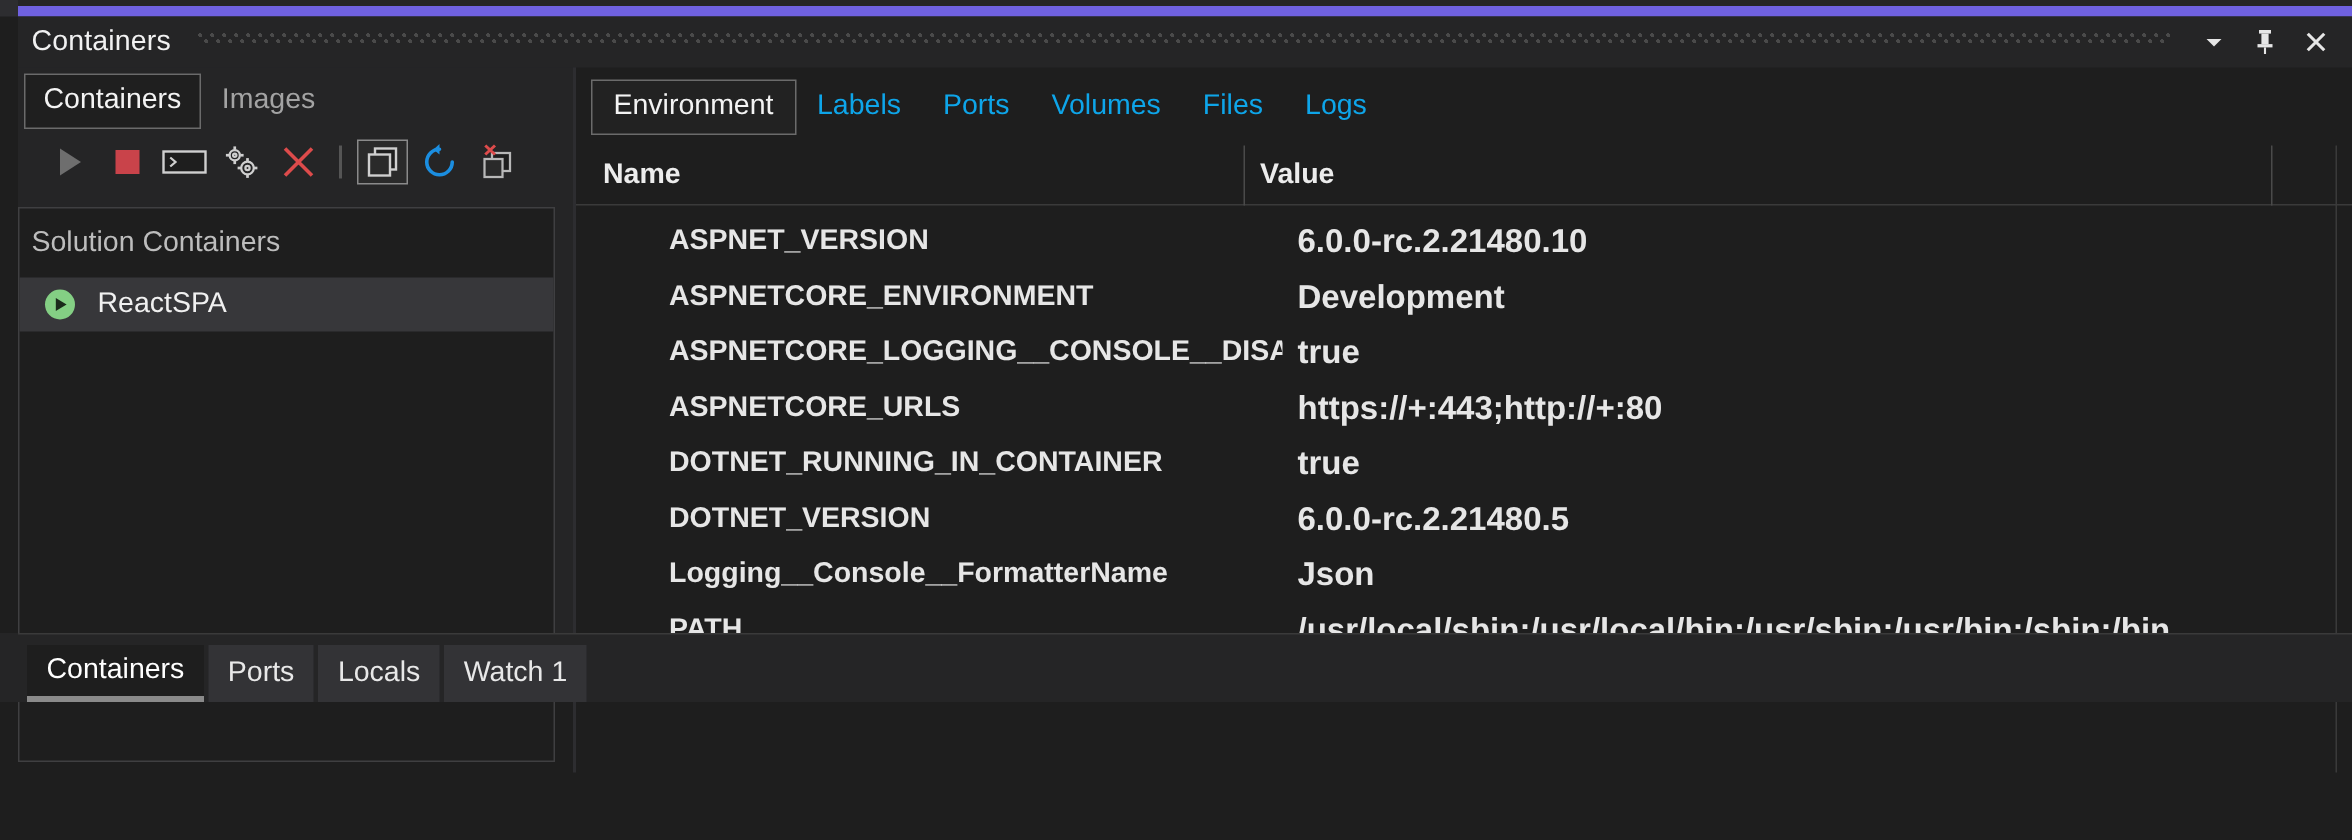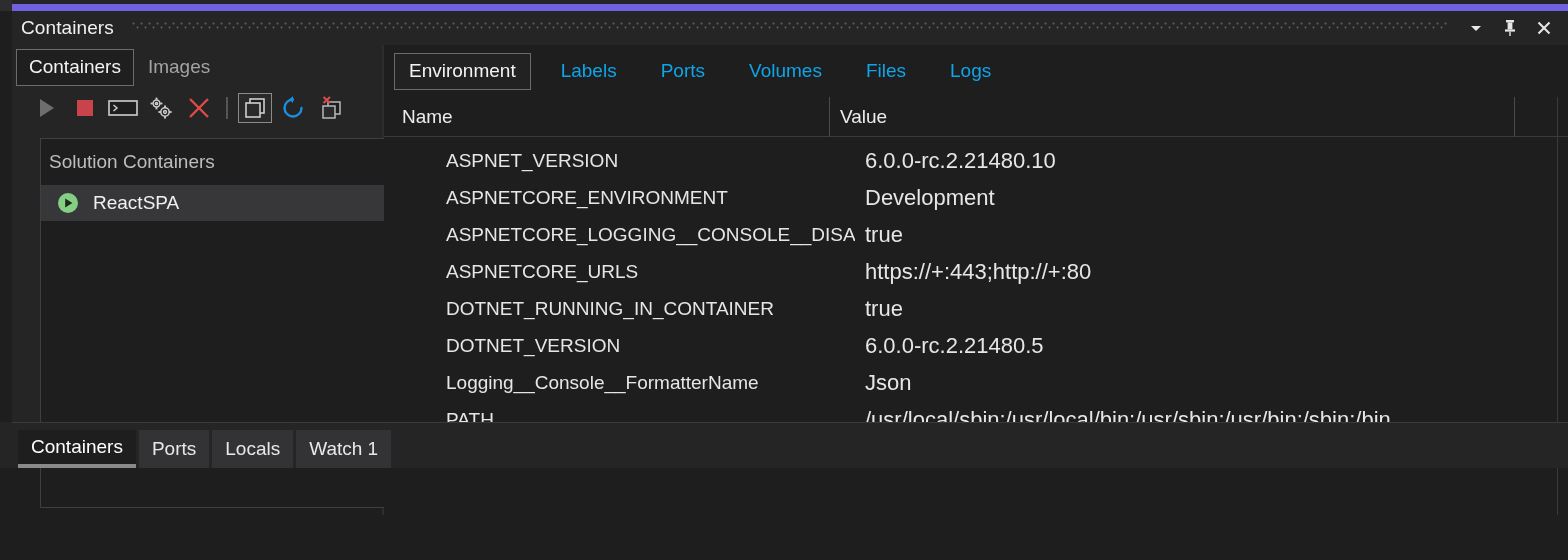--- a/index.html
+++ b/index.html
@@ -79,50 +79,50 @@
   .toolbar {
     display: flex; align-items: center; height: 36px; padding-left: 16px; gap: 0px;
   }
   .tool {
     width: 38px; height: 32px; display: flex; align-items: center; justify-content: center;
   }
   .tool.boxed { border: 1px solid #8a8a8a; background: #2a2a2a; width: 34px; height: 30px; margin: 0 2px; }
   .tool-sep { width: 2px; height: 22px; background: #555; margin: 0 8px; }
 
   .tree {
-    position: absolute; left: 28px; top: 93px;
+    position: absolute; left: 0; top: 93px;
     width: 358px; height: 370px;
     border: 1px solid #3f3f41; background: #1e1e1e;
   }
   .tree-header {
     height: 46px; display: flex; align-items: center; padding-left: 8px;
     color: #bdbdbd; font-size: 19px;
   }
   .tree-row {
     height: 36px; display: flex; align-items: center; padding-left: 16px;
     background: #37373a; color: #f0f0f0; font-size: 19px; gap: 14px;
   }
   .run-dot { width: 22px; height: 22px; flex: 0 0 22px; }
 
   .split-border {
     width: 2px; background: #2d2d30; margin-left: 2px;
   }
 
   
   .rightpane { flex: 1; position: relative; background: #1e1e1e; }
   .detail-tabs {
-    display: flex; align-items: center; height: 52px; padding-left: 10px; gap: 16px;
+    display: flex; align-items: center; height: 52px; padding-left: 10px; gap: 0;
   }
   .detail-tab {
     font-size: 19px; color: #0ea5e9; padding: 6px 14px 7px 14px; white-space: nowrap;
   }
   .detail-tab.active {
     color: #f3f3f3; border: 1px solid #6b6b6b; background: #222;
   }
-  .grid { position: absolute; left: 0; top: 52px; right: 0; bottom: 0; }
+  .grid { position: absolute; left: 0; top: 52px; right: 0; bottom: 0; font-weight: bold; }
   .grid-head {
     display: flex; height: 40px; align-items: center;
     border-bottom: 1px solid #3a3a3a;
   }
   .gh {
     font-size: 19px; color: #ececec; display: flex; align-items: center; height: 40px;
   }
   .gh-name { width: 445px; padding-left: 18px; }
   .gh-value { flex: 1; padding-left: 10px; border-left: 1px solid #4a4a4a; }
   .gh-pad { width: 54px; border-left: 1px solid #4a4a4a; height: 40px; }

